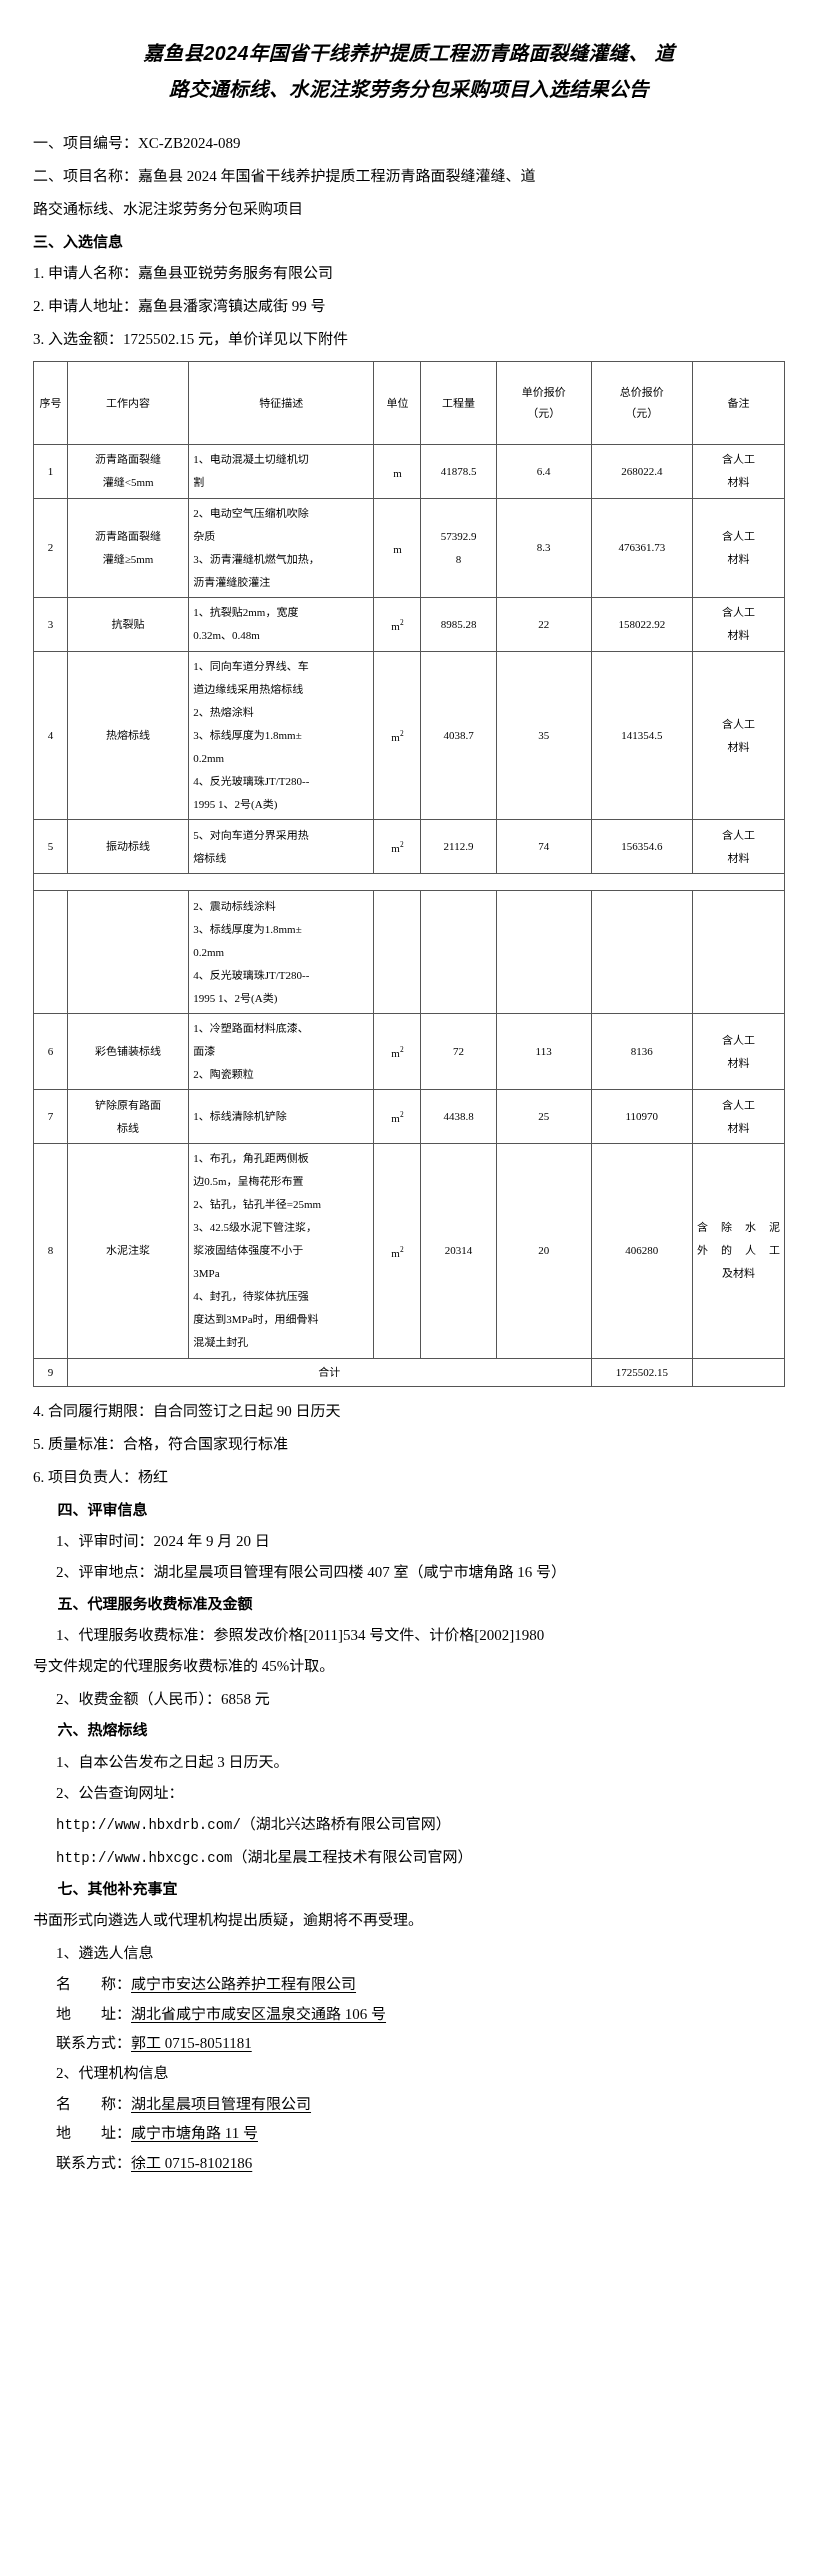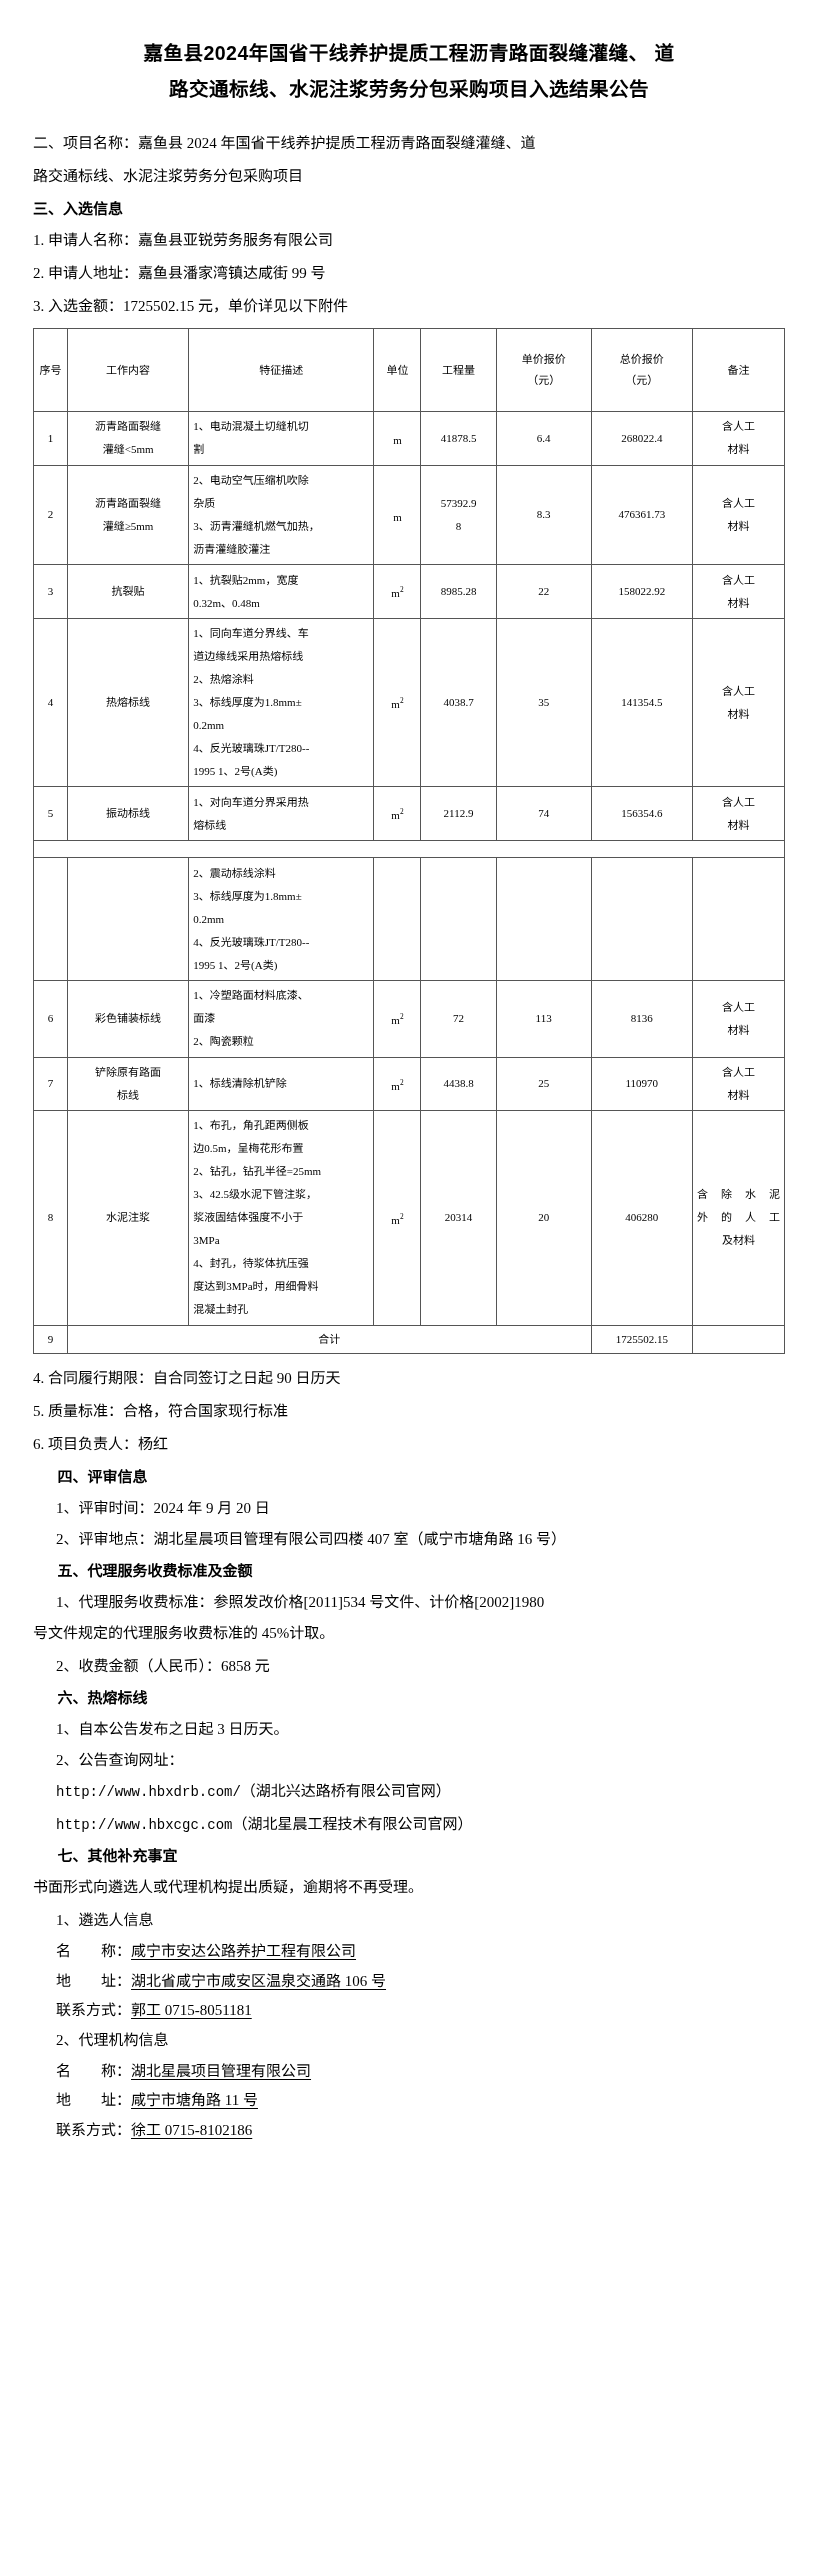--- a/index.html
+++ b/index.html
@@ -24,21 +24,21 @@
   .doc-title {
     font-family: "Liberation Sans", "DejaVu Sans", sans-serif;
     font-weight: bold;
     font-size: 19.6px;
     line-height: 36px;
     text-align: center;
     letter-spacing: 0.4px;
     margin: 11.5px 11.5px 0 11.5px;
     padding-bottom: 4.9px;
   }
-  .title-line { display: block; }
+  .title-line { display: block; font-style: italic; }
   .body-block { margin-top: 18px; }
   .para {
     font-size: 15px;
     line-height: 28px;
     margin: 0 0 4.9px 0;
     text-align: justify;
   }
   .para.indent-2 { text-indent: 28px; }
   .heading {
     font-family: "Liberation Sans", "DejaVu Sans", sans-serif;
@@ -109,20 +109,21 @@
 
 <div class="page">
 
   <div class="doc-title">
     <span class="title-line">嘉鱼县2024年国省干线养护提质工程沥青路面裂缝灌缝、 道</span>
     <span class="title-line">路交通标线、水泥注浆劳务分包采购项目入选结果公告</span>
   </div>
 
   <div class="body-block">
 
+    <p class="para">一、项目编号：XC-ZB2024-089</p>
 
     <p class="para">二、项目名称：嘉鱼县 2024 年国省干线养护提质工程沥青路面裂缝灌缝、道</p>
     <p class="para">路交通标线、水泥注浆劳务分包采购项目</p>
 
     <p class="heading">三、入选信息</p>
     <p class="para">1. 申请人名称：嘉鱼县亚锐劳务服务有限公司</p>
     <p class="para">2. 申请人地址：嘉鱼县潘家湾镇达咸街 99 号</p>
     <p class="para">3. 入选金额：1725502.15 元，单价详见以下附件</p>
 
     <table class="bid">
@@ -237,21 +238,21 @@
           <td class="c">
             <span class="desc-line">含人工</span>
             <span class="desc-line">材料</span>
           </td>
         </tr>
 
         <tr>
           <td class="c">5</td>
           <td class="c">振动标线</td>
           <td class="l">
-            <span class="desc-line">1、对向车道分界采用热</span>
+            <span class="desc-line">5、对向车道分界采用热</span>
             <span class="desc-line">熔标线</span>
           </td>
           <td class="c"><span>m</span><sup>2</sup></td>
           <td class="c">2112.9</td>
           <td class="c">74</td>
           <td class="c">156354.6</td>
           <td class="c">
             <span class="desc-line">含人工</span>
             <span class="desc-line">材料</span>
           </td>

